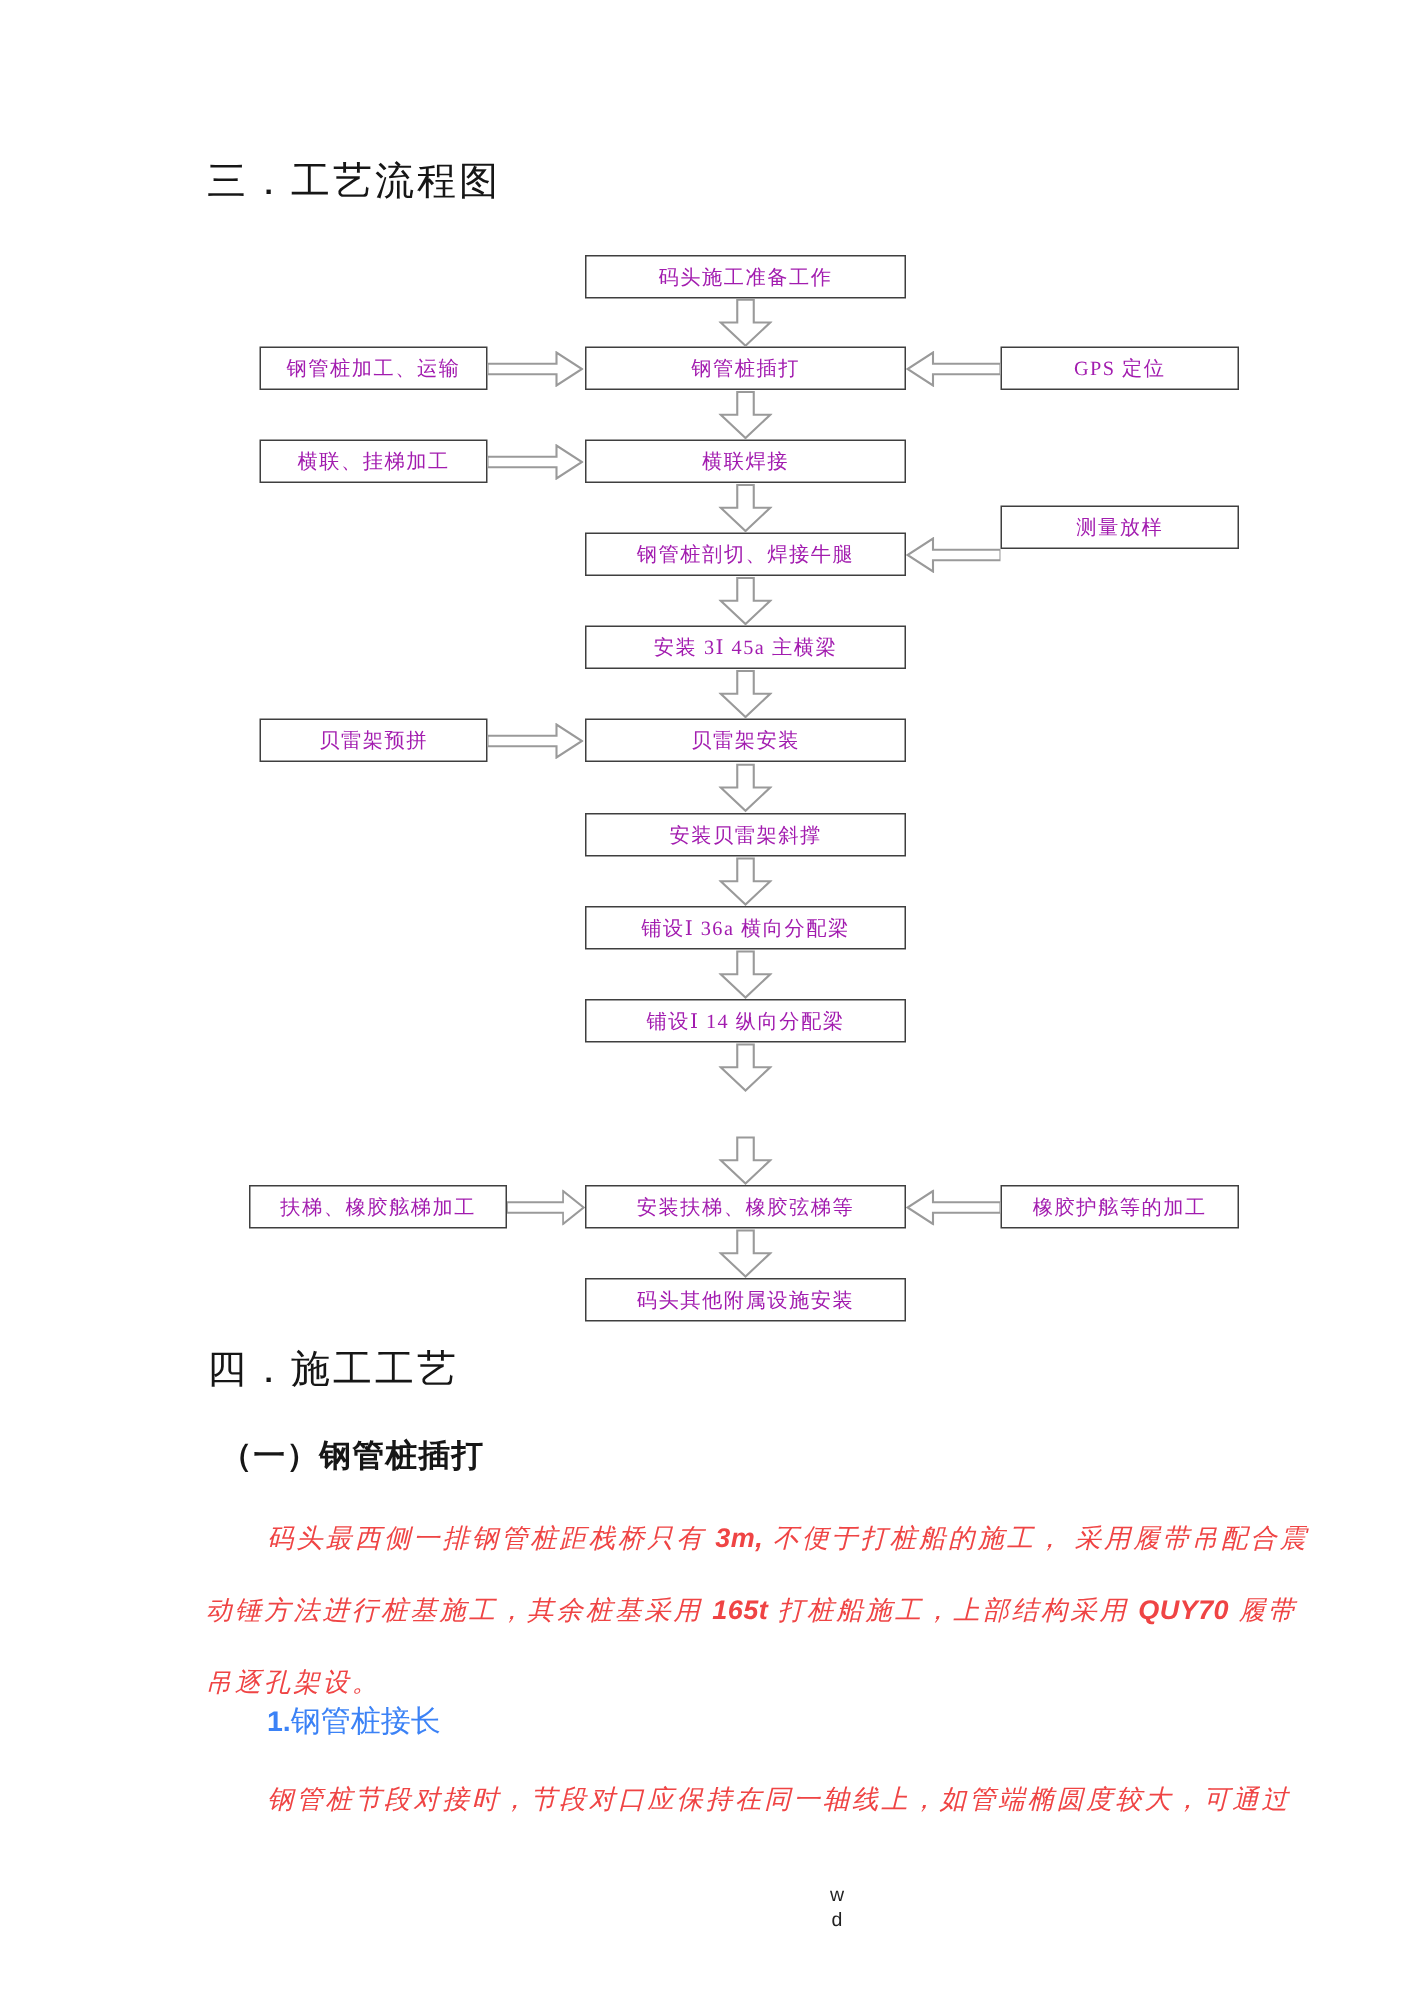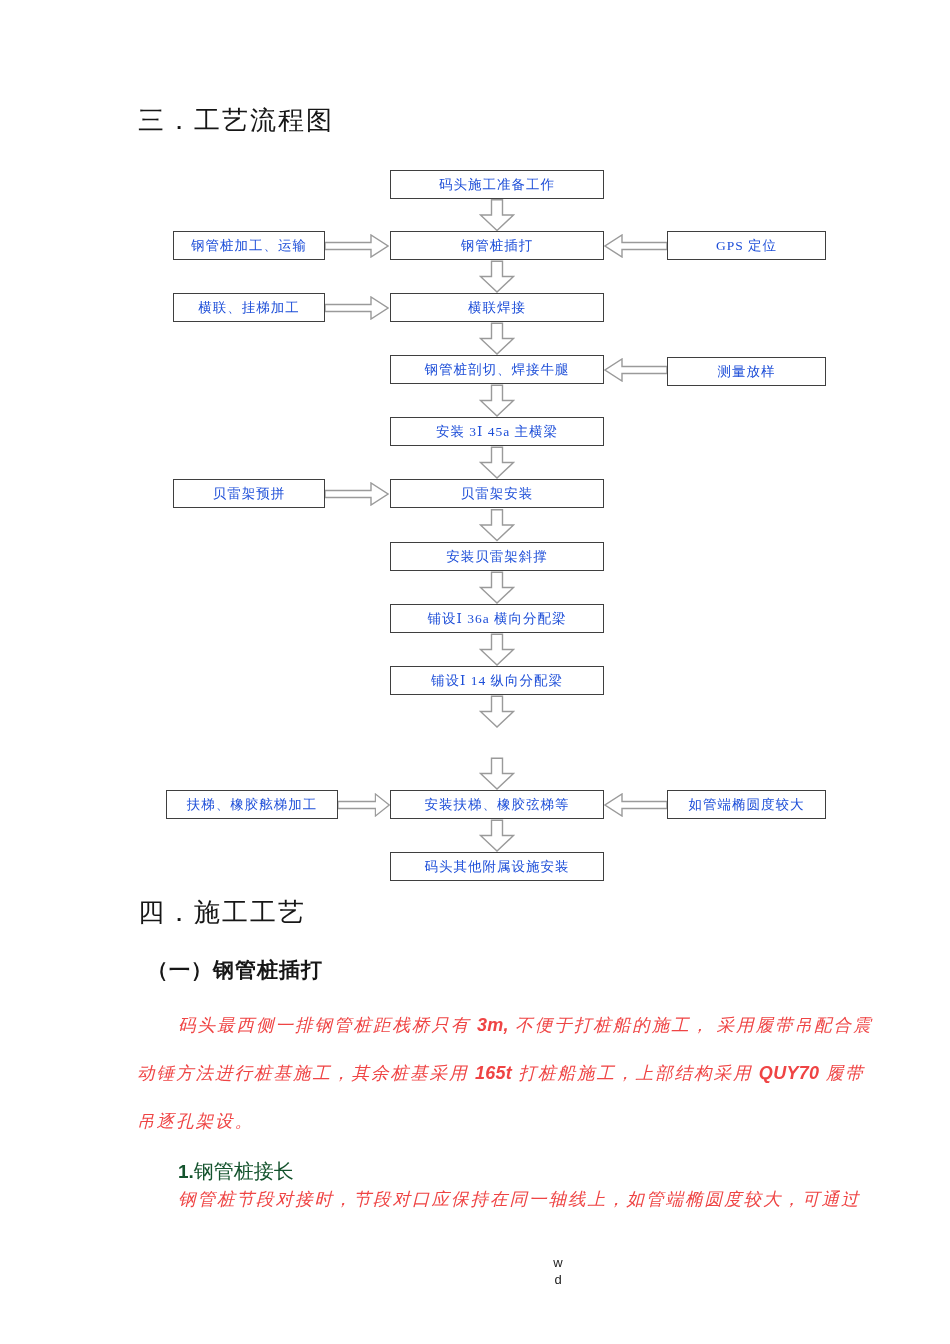--- a/index.html
+++ b/index.html
@@ -4,25 +4,25 @@
 <style>
   html,body{margin:0;padding:0;background:#ffffff;}
   .page{position:relative;width:950px;height:1344px;background:#ffffff;overflow:hidden;
         font-family:"Liberation Serif","DejaVu Serif",serif;color:#1a1a1a;}
   .h2{position:absolute;left:138px;font-size:26px;letter-spacing:2px;color:#161616;
       font-weight:500;white-space:nowrap;}
   .h2b{position:absolute;left:138px;font-size:26px;letter-spacing:2px;color:#161616;
       font-weight:500;white-space:nowrap;}
   .h3{position:absolute;left:147px;font-size:21px;letter-spacing:1px;color:#161616;
       font-weight:700;white-space:nowrap;}
-  .sub1{position:absolute;left:178px;font-size:20px;color:#14532d;white-space:nowrap;margin-top:24px;}
+  .sub1{position:absolute;left:178px;font-size:20px;color:#3b82f6;white-space:nowrap;}
   .sub1 .num{font-family:"Liberation Sans","DejaVu Sans",sans-serif;font-weight:700;font-size:19px;}
   .fbox{position:absolute;height:29px;border:1.5px solid #3f3f3f;background:#fff;box-sizing:border-box;
         display:flex;align-items:center;justify-content:center;font-size:13.5px;letter-spacing:1px;
-        color:#1d4ed8;white-space:nowrap;}
+        color:#a21caf;white-space:nowrap;}
   .col-c{left:390px;width:214px;}
   .col-l{left:173px;width:152px;}
   .col-r{left:667px;width:159px;}
   .arr{position:absolute;display:block;}
   .body-line{position:absolute;left:137px;width:740px;font-size:17.5px;letter-spacing:2px;
              line-height:26px;color:#ef4444;white-space:nowrap;font-style:italic;}
   .indent{padding-left:41px;}
   .lat{font-family:"Liberation Sans","DejaVu Sans",sans-serif;font-weight:600;font-size:18px;
        letter-spacing:0.3px;}
   .footer{position:absolute;left:540px;width:36px;text-align:center;
@@ -46,37 +46,37 @@
   <div class="fbox col-c" style="top:170px">码头施工准备工作</div>
 
   <div class="fbox col-l" style="top:231px">钢管桩加工、运输</div>
   <div class="fbox col-c" style="top:231px">钢管桩插打</div>
   <div class="fbox col-r" style="top:231px">GPS 定位</div>
 
   <div class="fbox col-l" style="top:293px">横联、挂梯加工</div>
   <div class="fbox col-c" style="top:293px">横联焊接</div>
 
   <div class="fbox col-c" style="top:355px">钢管桩剖切、焊接牛腿</div>
-  <div class="fbox col-r" style="top:357px">测量放样</div>
+  <div class="fbox col-r" style="top:337px">测量放样</div>
 
   <div class="fbox col-c" style="top:417px">安装 3Ⅰ 45a 主横梁</div>
 
   <div class="fbox col-l" style="top:479px">贝雷架预拼</div>
   <div class="fbox col-c" style="top:479px">贝雷架安装</div>
 
   <div class="fbox col-c" style="top:542px">安装贝雷架斜撑</div>
 
   <div class="fbox col-c" style="top:604px">铺设Ⅰ 36a 横向分配梁</div>
 
   <div class="fbox col-c" style="top:666px">铺设Ⅰ 14 纵向分配梁</div>
 
 
   <div class="fbox" style="top:790px;left:166px;width:172px">扶梯、橡胶舷梯加工</div>
   <div class="fbox col-c" style="top:790px">安装扶梯、橡胶弦梯等</div>
-  <div class="fbox col-r" style="top:790px">如管端椭圆度较大</div>
+  <div class="fbox col-r" style="top:790px">橡胶护舷等的加工</div>
 
   <div class="fbox col-c" style="top:852px">码头其他附属设施安装</div>
 
   <svg class="arr" style="left:479px;top:199px" width="36" height="32" viewBox="0 0 36 32">
       <use href="#down-arrow-shape"></use>
     </svg>
   <svg class="arr" style="left:479px;top:260px" width="36" height="33" viewBox="0 0 36 32">
       <use href="#down-arrow-shape"></use>
     </svg>
   <svg class="arr" style="left:479px;top:322px" width="36" height="33" viewBox="0 0 36 32">

